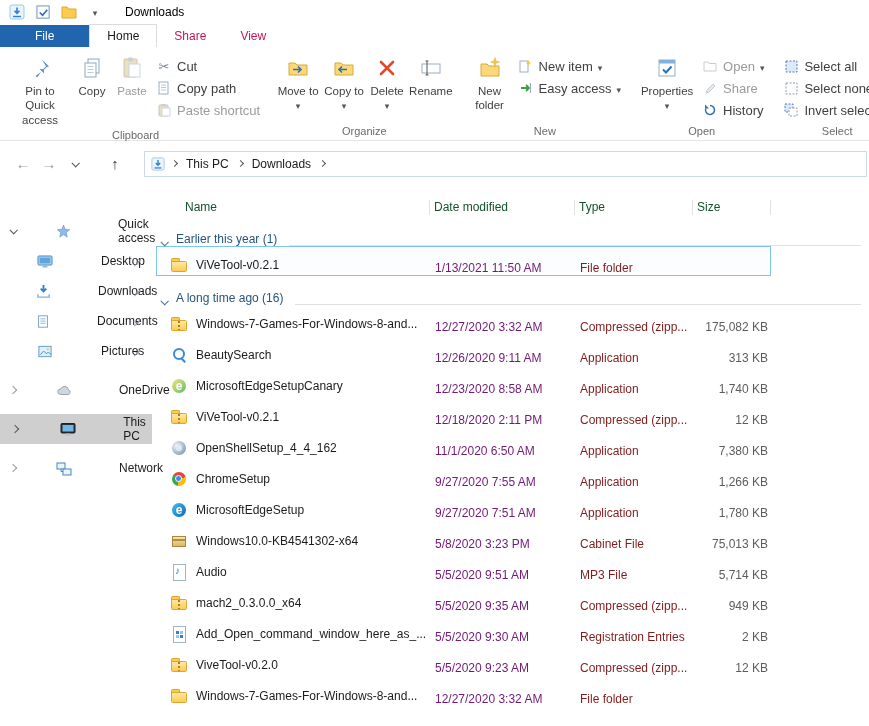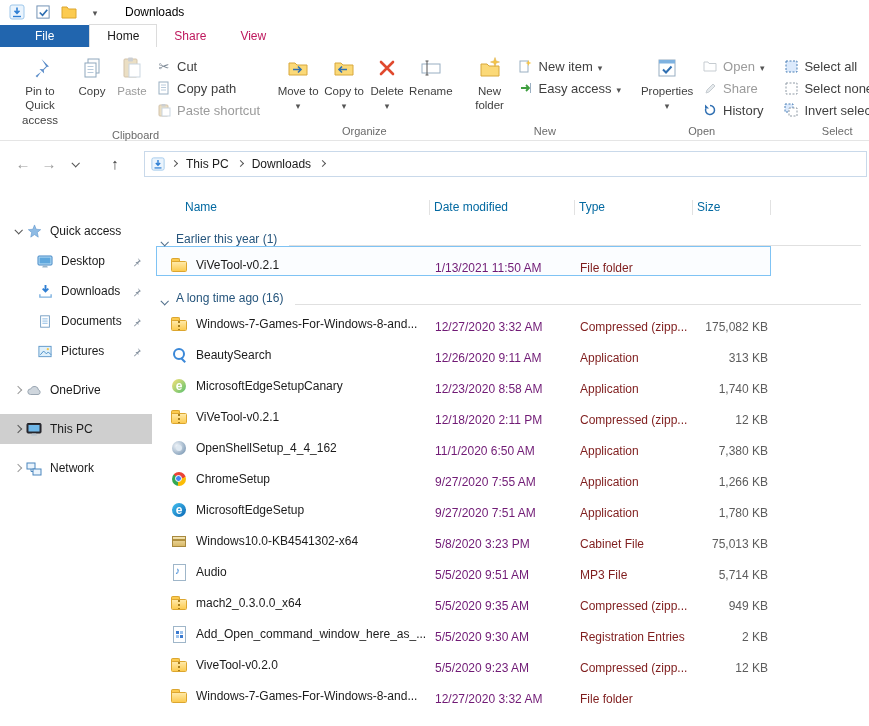--- a/index.html
+++ b/index.html
@@ -45,31 +45,31 @@
   .chev-right { transform:rotate(-45deg); }
   .chev-lite  { border-color:#9a9a9a; }
   .chev-blue  { border-color:#52708c; }
   .addr-box { flex:1; height:26px; margin-left:16px; border:1px solid #c9d9ea; display:flex; align-items:center; padding-left:6px; gap:7px; }
   .crumb { color:#1a1a1a; padding:2px 2px; }
   .crumb-chev { width:5px; height:5px; border-right:1.2px solid #555; border-bottom:1.2px solid #555; transform:rotate(-45deg); }
 
   
   .main { display:flex; height:540px; }
   .sidebar { width:152px; flex:0 0 152px; padding-top:30px; }
-  .side-row { height:30px; display:flex; align-items:center; position:relative; padding-left:10px; }
+  .side-row { height:30px; display:flex; align-items:center; position:relative; padding-left:10px;gap:40px; }
   .side-row .cbox { width:15px; display:inline-flex; justify-content:center; }
   .side-row .sic { width:18px; height:16px; margin-right:7px; display:inline-flex; align-items:center; justify-content:center; }
   .side-child { padding-left:36px; }
   .side-selected { background:#cfcfcf; }
   .side-gap { height:9px; }
   .pin { position:absolute; right:10px; top:10px; }
 
   .content { flex:1; padding-top:10px; overflow:hidden; }
 
-  .cols-header { margin-left:4px; display:flex; height:22px; align-items:center; color:#0369a1; padding-left:12px; }
+  .cols-header { margin-left:4px; display:flex; height:22px; align-items:center; color:#14532d; padding-left:12px; }
   .hc { line-height:15px; border-right:1px solid #e2e2e2; height:15px; }
   .h-name { width:262px; padding-left:17px; }
   .h-date { width:145px; padding-left:4px; }
   .h-type { width:118px; padding-left:4px; }
   .h-size { width:78px;  padding-left:4px; }
 
   .group-header { margin-left:4px; margin-right:8px; height:28px; display:flex; align-items:flex-end; }
   .group-header .cbox { width:14px; display:inline-flex; justify-content:center; padding-left:2px; }
   .group-label { color:#26557c; margin-left:6px; white-space:nowrap; }
   .group-rule { flex:1; height:1px; background:#e0e0e0; margin-left:12px; }

